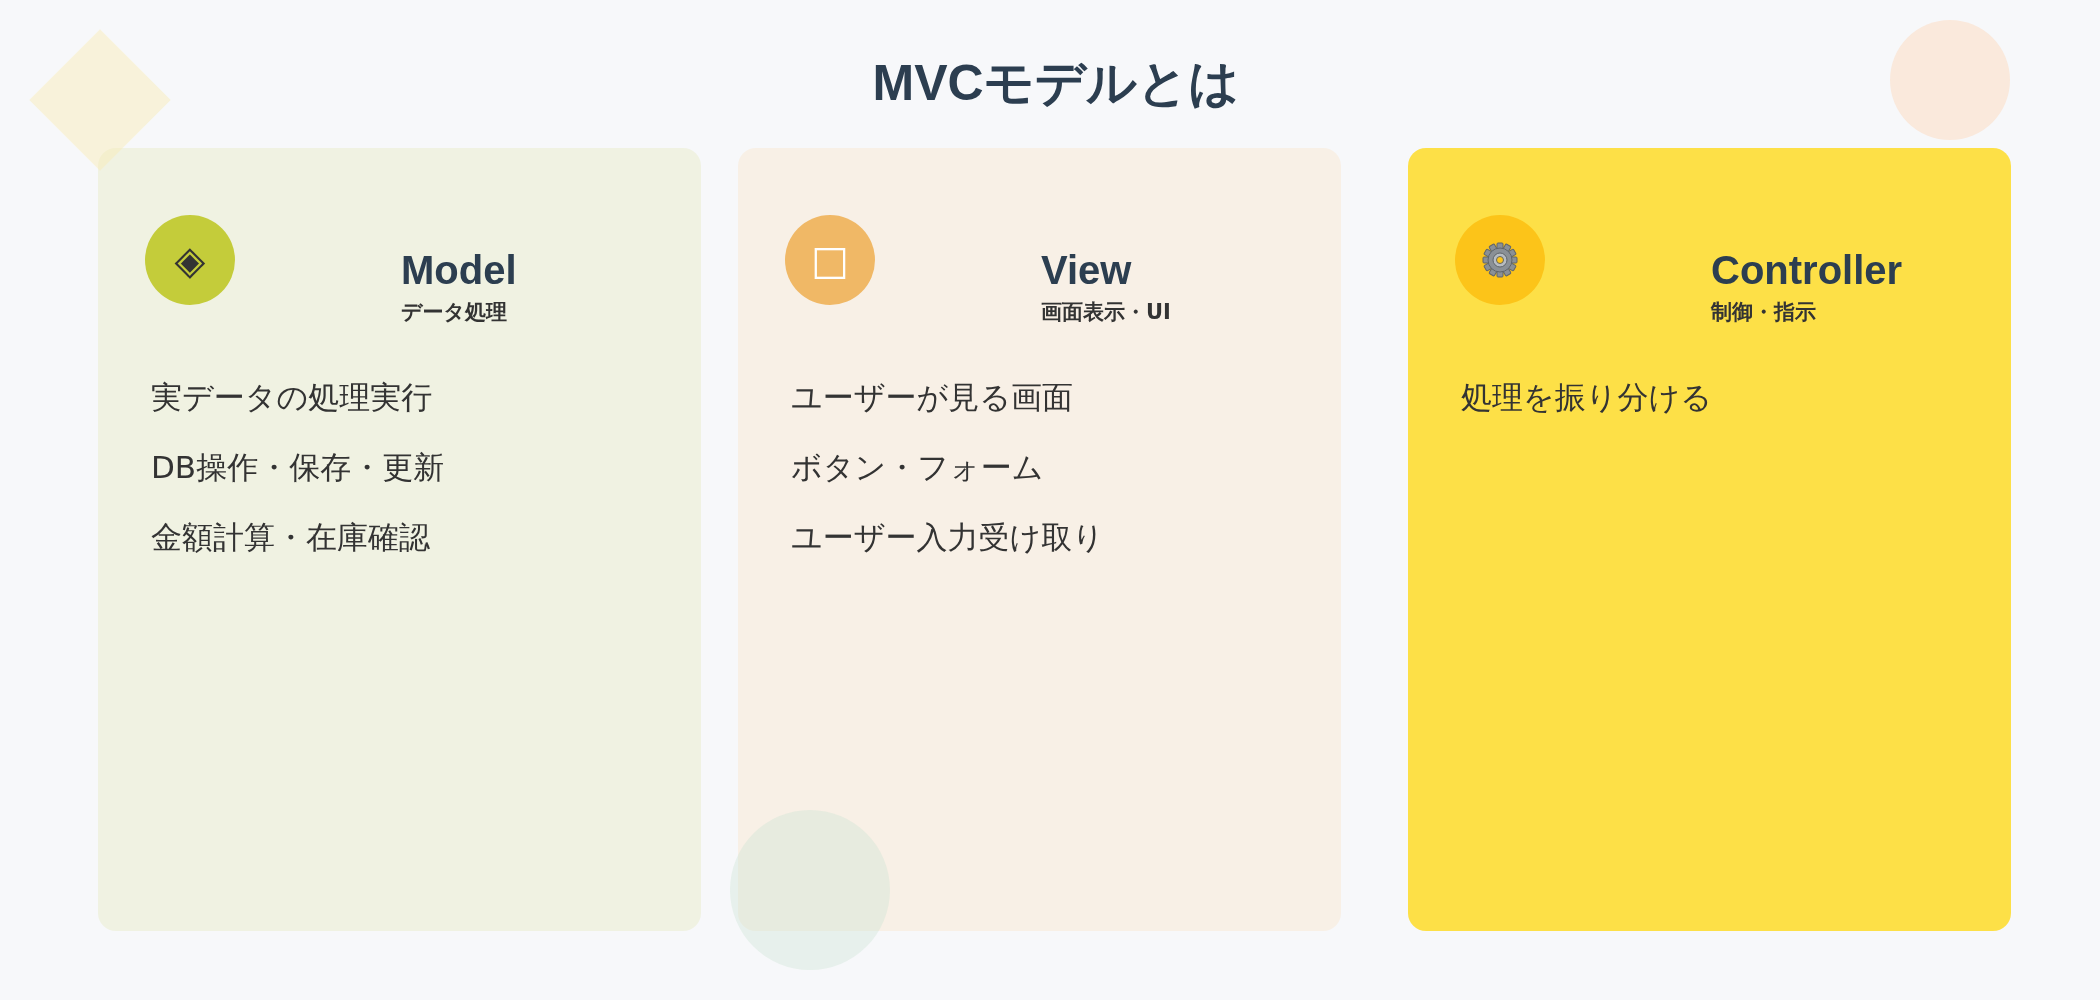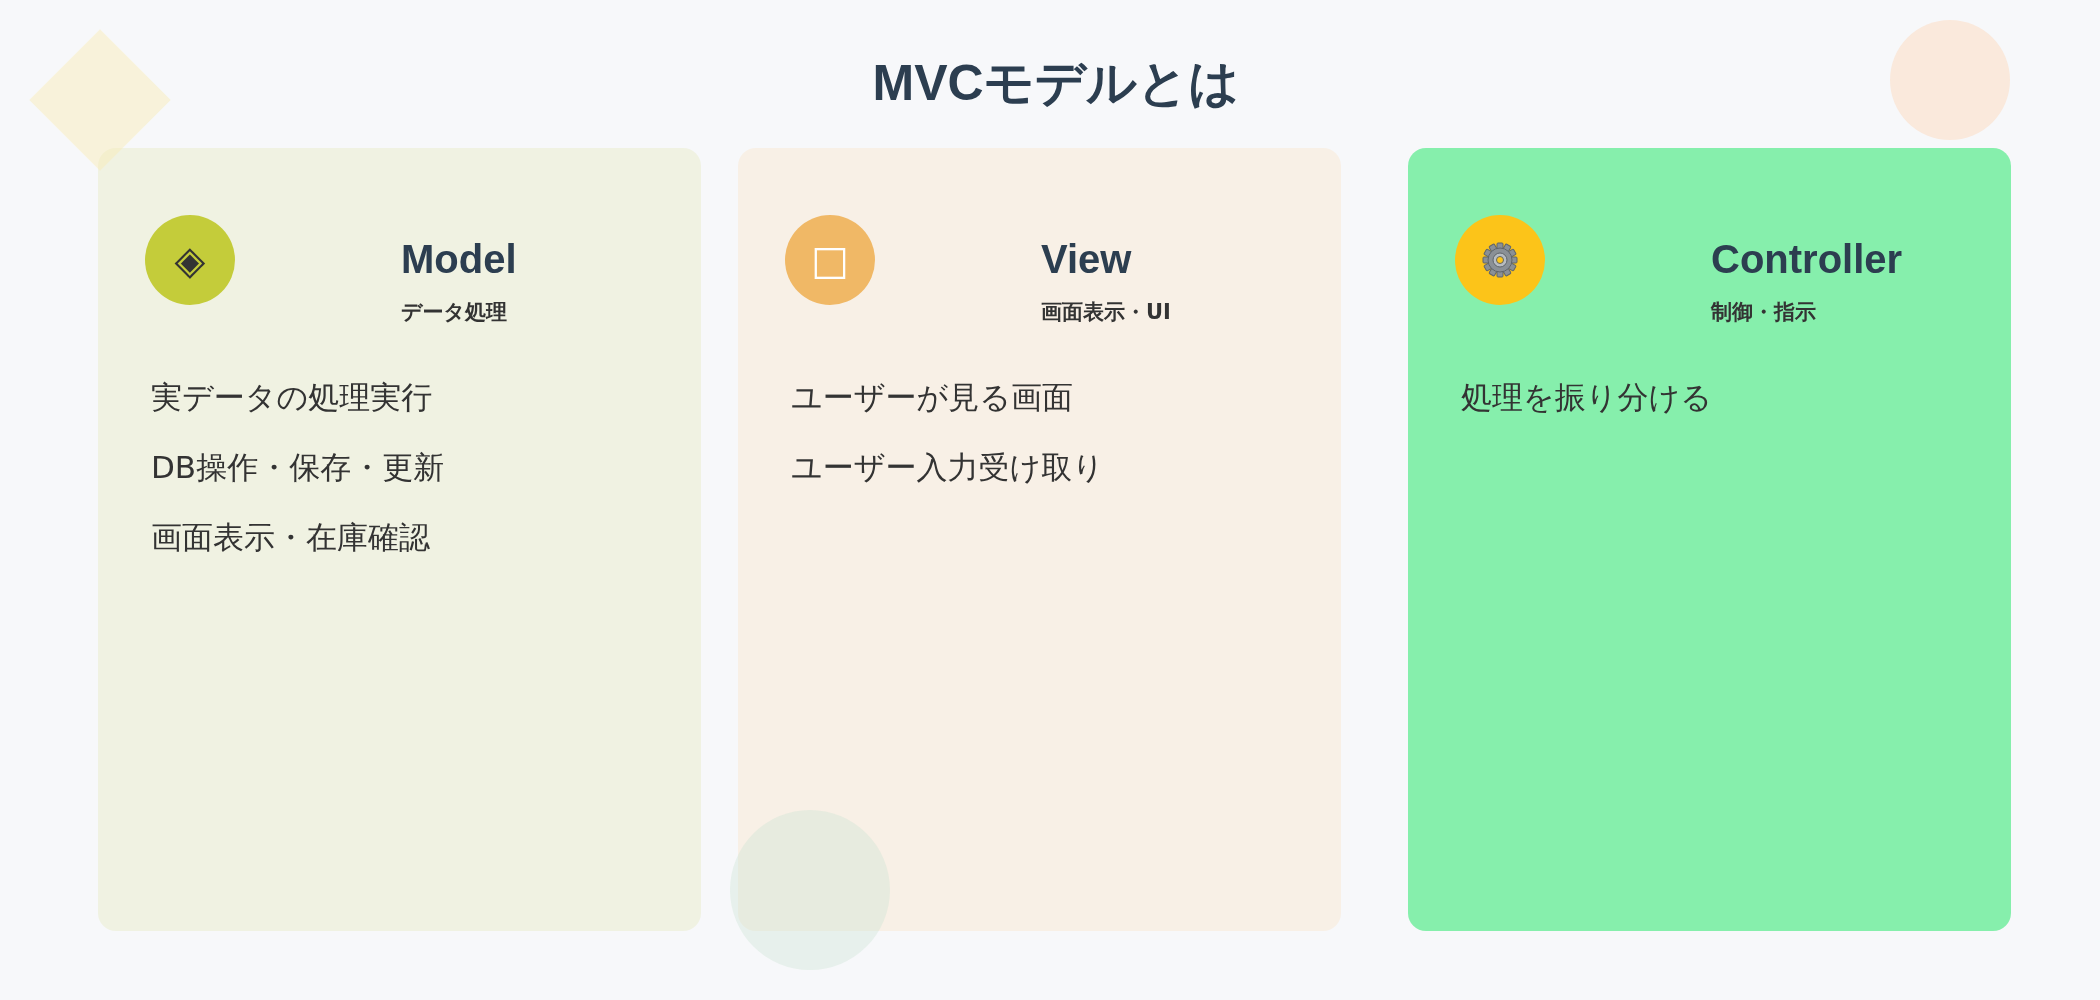--- a/index.html
+++ b/index.html
@@ -33,21 +33,21 @@
       position: absolute; top: 148px; width: 603px; height: 783px;
       border-radius: 18px; z-index: 1;
     }
     .card-icon {
       position: absolute; left: 47px; top: 67px; width: 90px; height: 90px;
       border-radius: 50%;
       display: flex; align-items: center; justify-content: center;
       font-size: 38px; line-height: 1;
     }
     .card-title {
-      position: absolute; left: 303px; top: 89px;
+      position: absolute; left: 303px; top: 100px;
       font-size: 40px; font-weight: bold; color: #2c3e50;
       font-family: "Liberation Sans", "DejaVu Sans", sans-serif;
     }
     .card-subtitle {
       position: absolute; left: 303px; top: 150px;
       font-size: 21px; font-weight: bold; color: #333333;
     }
     .card-list {
       position: absolute; left: 53px; top: 229px; margin: 0; padding: 0; list-style: none;
     }
@@ -67,37 +67,38 @@
 
 <div class="card" style="left:98px;background:#f0f2e2;">
   <div class="card-icon" style="background:#c4cc3a;color:#333333;font-size:40px;">
     <span>◈</span>
   </div>
   <div class="card-title">Model</div>
   <div class="card-subtitle">データ処理</div>
   <ul class="card-list">
     <li>実データの処理実行</li>
     <li>DB操作・保存・更新</li>
-    <li>画面表示・在庫確認</li>
+    <li>金額計算・在庫確認</li>
   </ul>
 </div>
 
 <div class="card" style="left:738px;background:#f8f0e6;">
   <div class="card-icon" style="background:#f0b866;color:#ffffff;font-size:40px;">
     <span>□</span>
   </div>
   <div class="card-title">View</div>
   <div class="card-subtitle">画面表示・UI</div>
   <ul class="card-list">
     <li>ユーザーが見る画面</li>
+    <li>ボタン・フォーム</li>
     <li>ユーザー入力受け取り</li>
   </ul>
 </div>
 
-<div class="card" style="left:1408px;background:#86efac;">
+<div class="card" style="left:1408px;background:#fde047;">
   <div class="card-icon" style="background:#fcc419;color:#6c757d;">
     <svg width="40" height="40" viewBox="0 0 40 40">
       <g fill="#8a9096" stroke="#5f656b" stroke-width="1">
         <g transform="translate(20 20)">
           <rect x="-3" y="-17" width="6" height="7" rx="1"></rect>
           <rect x="-3" y="-17" width="6" height="7" rx="1" transform="rotate(30)"></rect>
           <rect x="-3" y="-17" width="6" height="7" rx="1" transform="rotate(60)"></rect>
           <rect x="-3" y="-17" width="6" height="7" rx="1" transform="rotate(90)"></rect>
           <rect x="-3" y="-17" width="6" height="7" rx="1" transform="rotate(120)"></rect>
           <rect x="-3" y="-17" width="6" height="7" rx="1" transform="rotate(150)"></rect>

